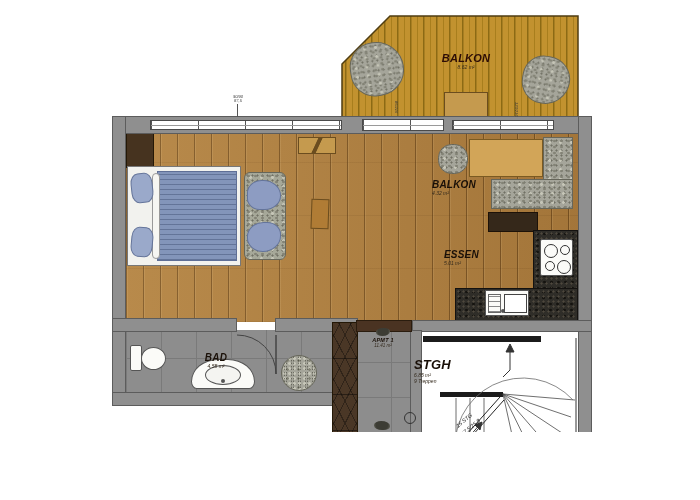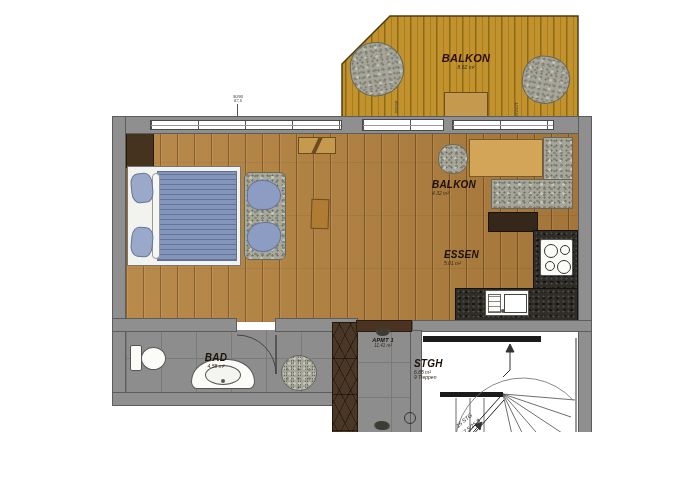--- a/index.html
+++ b/index.html
@@ -188,21 +188,21 @@
     </g>
     <g stroke="#333" stroke-width="1" fill="#333">
       <line x1="88" y1="40" x2="88" y2="16"></line>
       <line x1="88" y1="40" x2="81" y2="47"></line>
       <polygon points="88,14 84,22 92,22"></polygon>
     </g>
     <text x="36" y="98" font-size="5.5" fill="#222" transform="rotate(-40 36 98)">16 STG</text>
     <text x="41" y="106" font-size="5.5" fill="#222" transform="rotate(-40 41 106)">17,5/25,8</text>
   </svg>
   <div class="rlabel" style="left:414px;top:358px;z-index:3;">
-    <span class="rname" style="font-size:10px;">STGH</span>
+    <span class="rname" style="font-size:13px;">STGH</span>
     <span class="rarea">6.85 m²</span>
     <span class="rarea">9 Treppen</span>
   </div>
 
   <div class="abs" style="left:376px;top:328px;width:14px;height:8px;border-radius:50% 40% 55% 45%;
        background:radial-gradient(circle at 50% 40%, #3c3c34 60%, #6a6a5e 100%);"></div>
   <div class="rlabel center tinylbl" style="left:358px;top:337px;width:50px;">
     <span class="rname">APMT 1</span>
     <span class="rarea">11.41 m²</span>
   </div>

